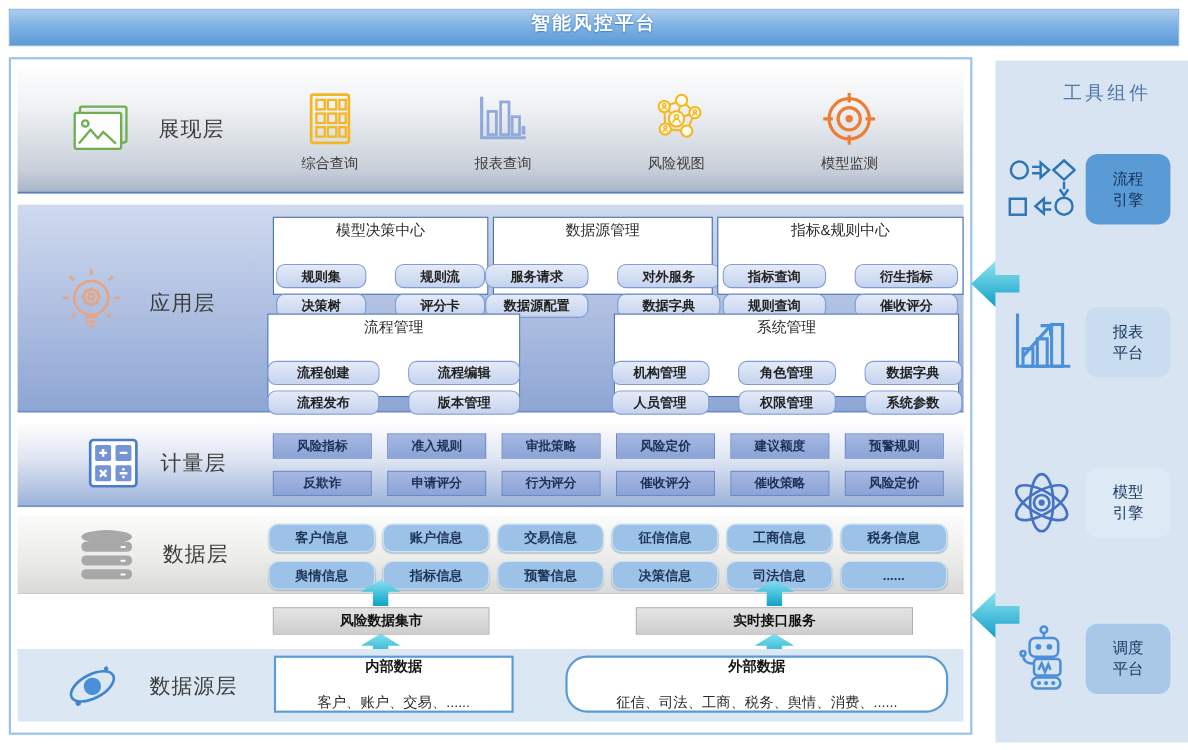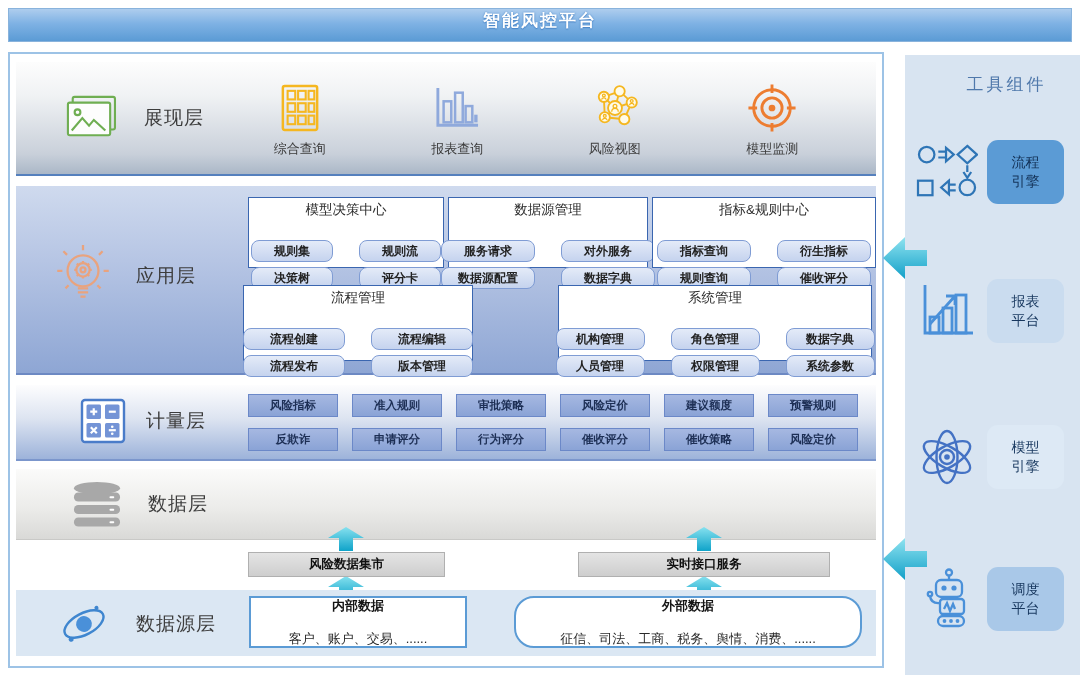--- a/index.html
+++ b/index.html
@@ -346,20 +346,34 @@
           <rect x="4" y="39" width="48" height="9.5" rx="4.5"></rect>
           <g fill="#ffffff">
             <rect x="41" y="17" width="5" height="2" rx="1"></rect>
             <rect x="41" y="30" width="5" height="2" rx="1"></rect>
             <rect x="41" y="43" width="5" height="2" rx="1"></rect>
           </g>
         </svg>
       </span>
       <span class="layer-label">数据层</span>
     </div>
+    <div class="chips-data">
+      <div class="chip-d">客户信息</div>
+      <div class="chip-d">账户信息</div>
+      <div class="chip-d">交易信息</div>
+      <div class="chip-d">征信信息</div>
+      <div class="chip-d">工商信息</div>
+      <div class="chip-d">税务信息</div>
+      <div class="chip-d">舆情信息</div>
+      <div class="chip-d">指标信息</div>
+      <div class="chip-d">预警信息</div>
+      <div class="chip-d">决策信息</div>
+      <div class="chip-d">司法信息</div>
+      <div class="chip-d">......</div>
+    </div>
   </div>
 
   <span class="up-arrow ua1">
     <svg width="36" height="24" viewBox="0 0 36 24">
         <polygon points="18,0 36,11 25,11 25,24 11,24 11,11 0,11" fill="url(#gup)"></polygon>
       </svg>
   </span>
   <span class="up-arrow ua2">
     <svg width="36" height="24" viewBox="0 0 36 24">
         <polygon points="18,0 36,11 25,11 25,24 11,24 11,11 0,11" fill="url(#gup)"></polygon>

